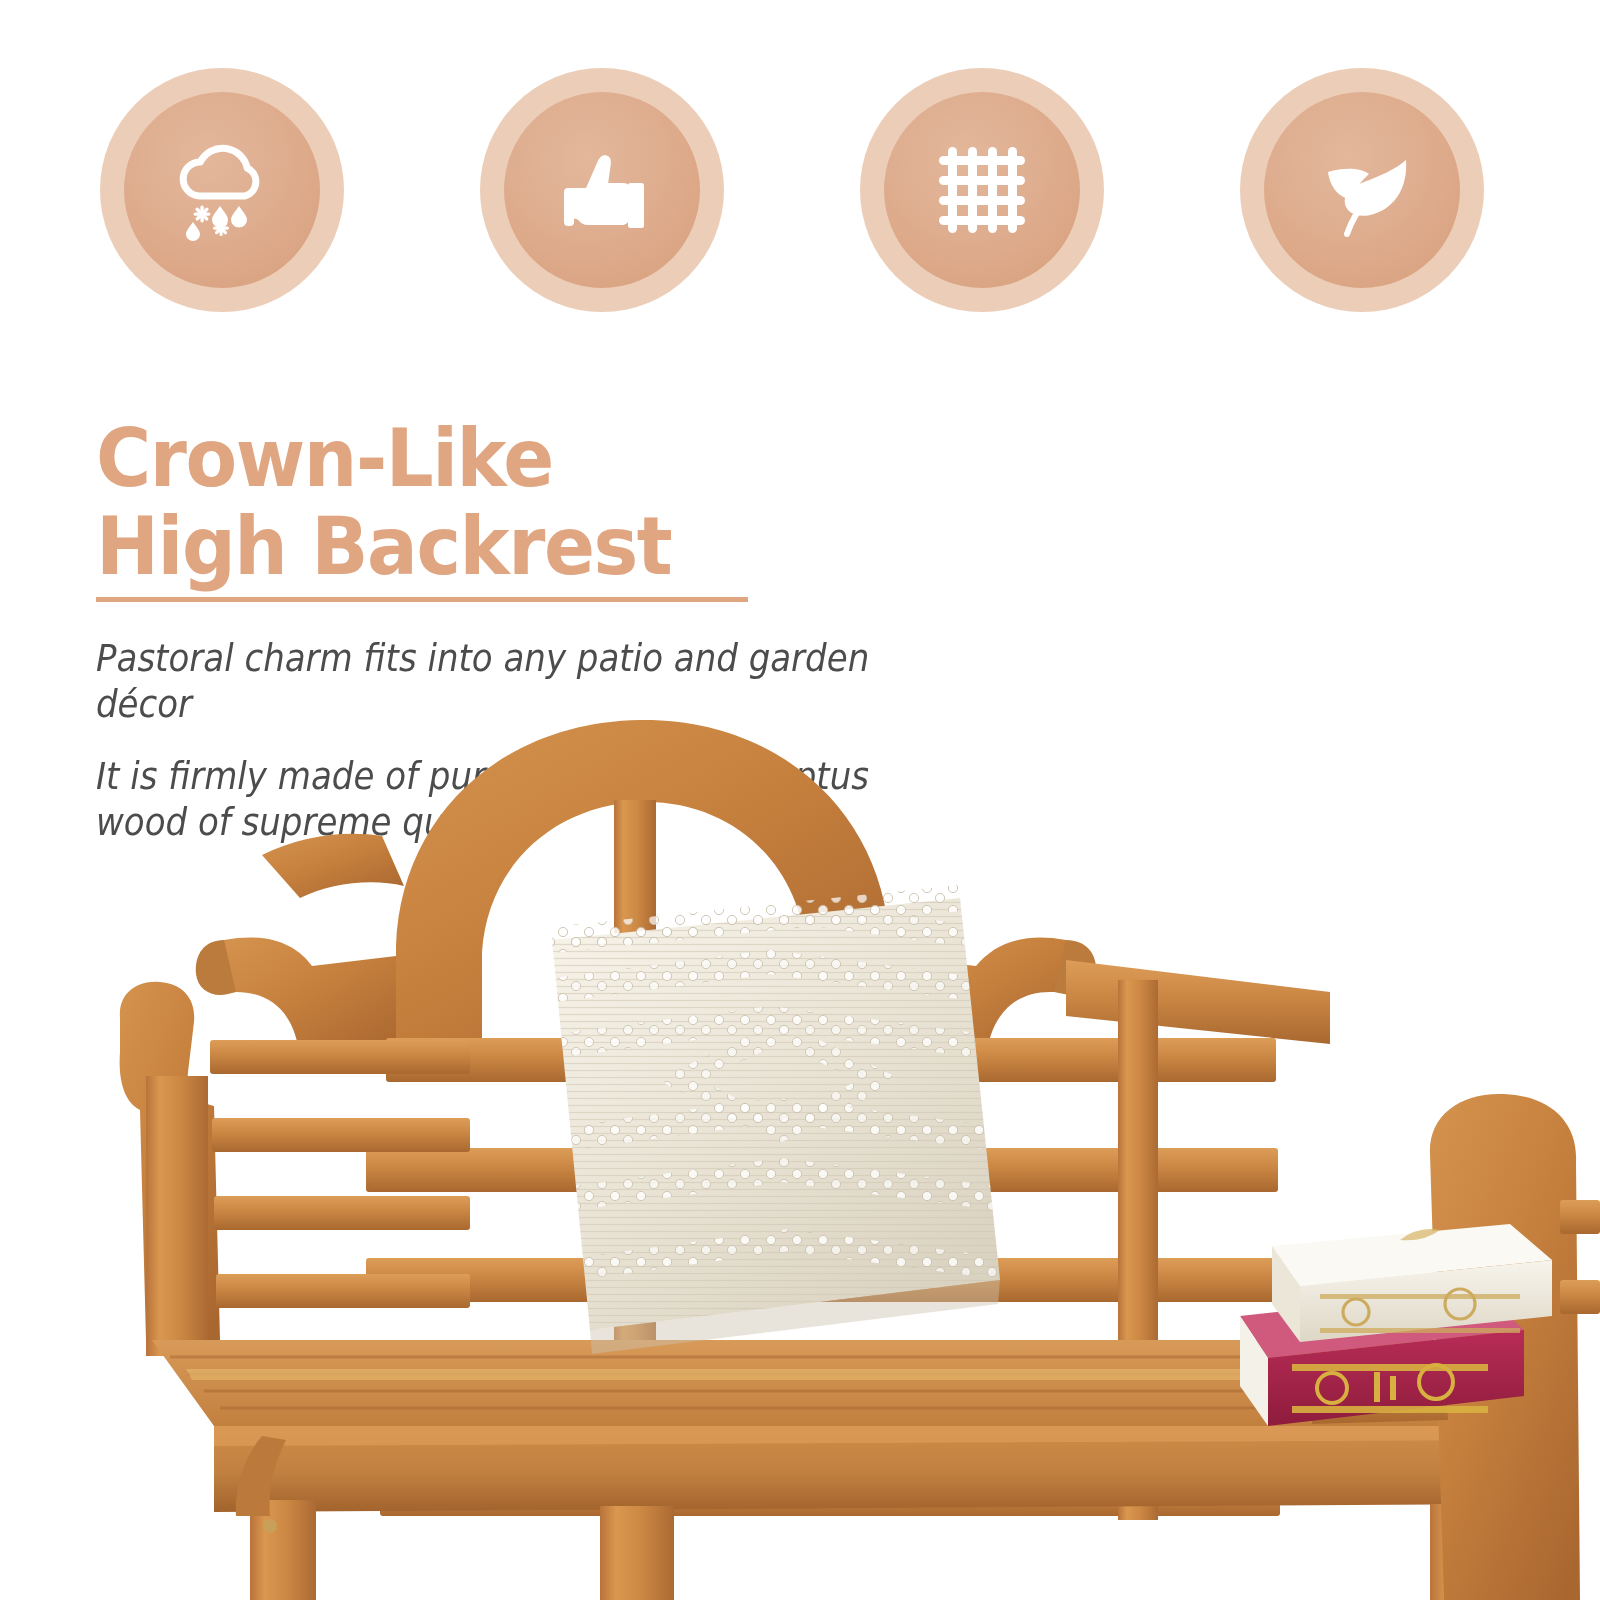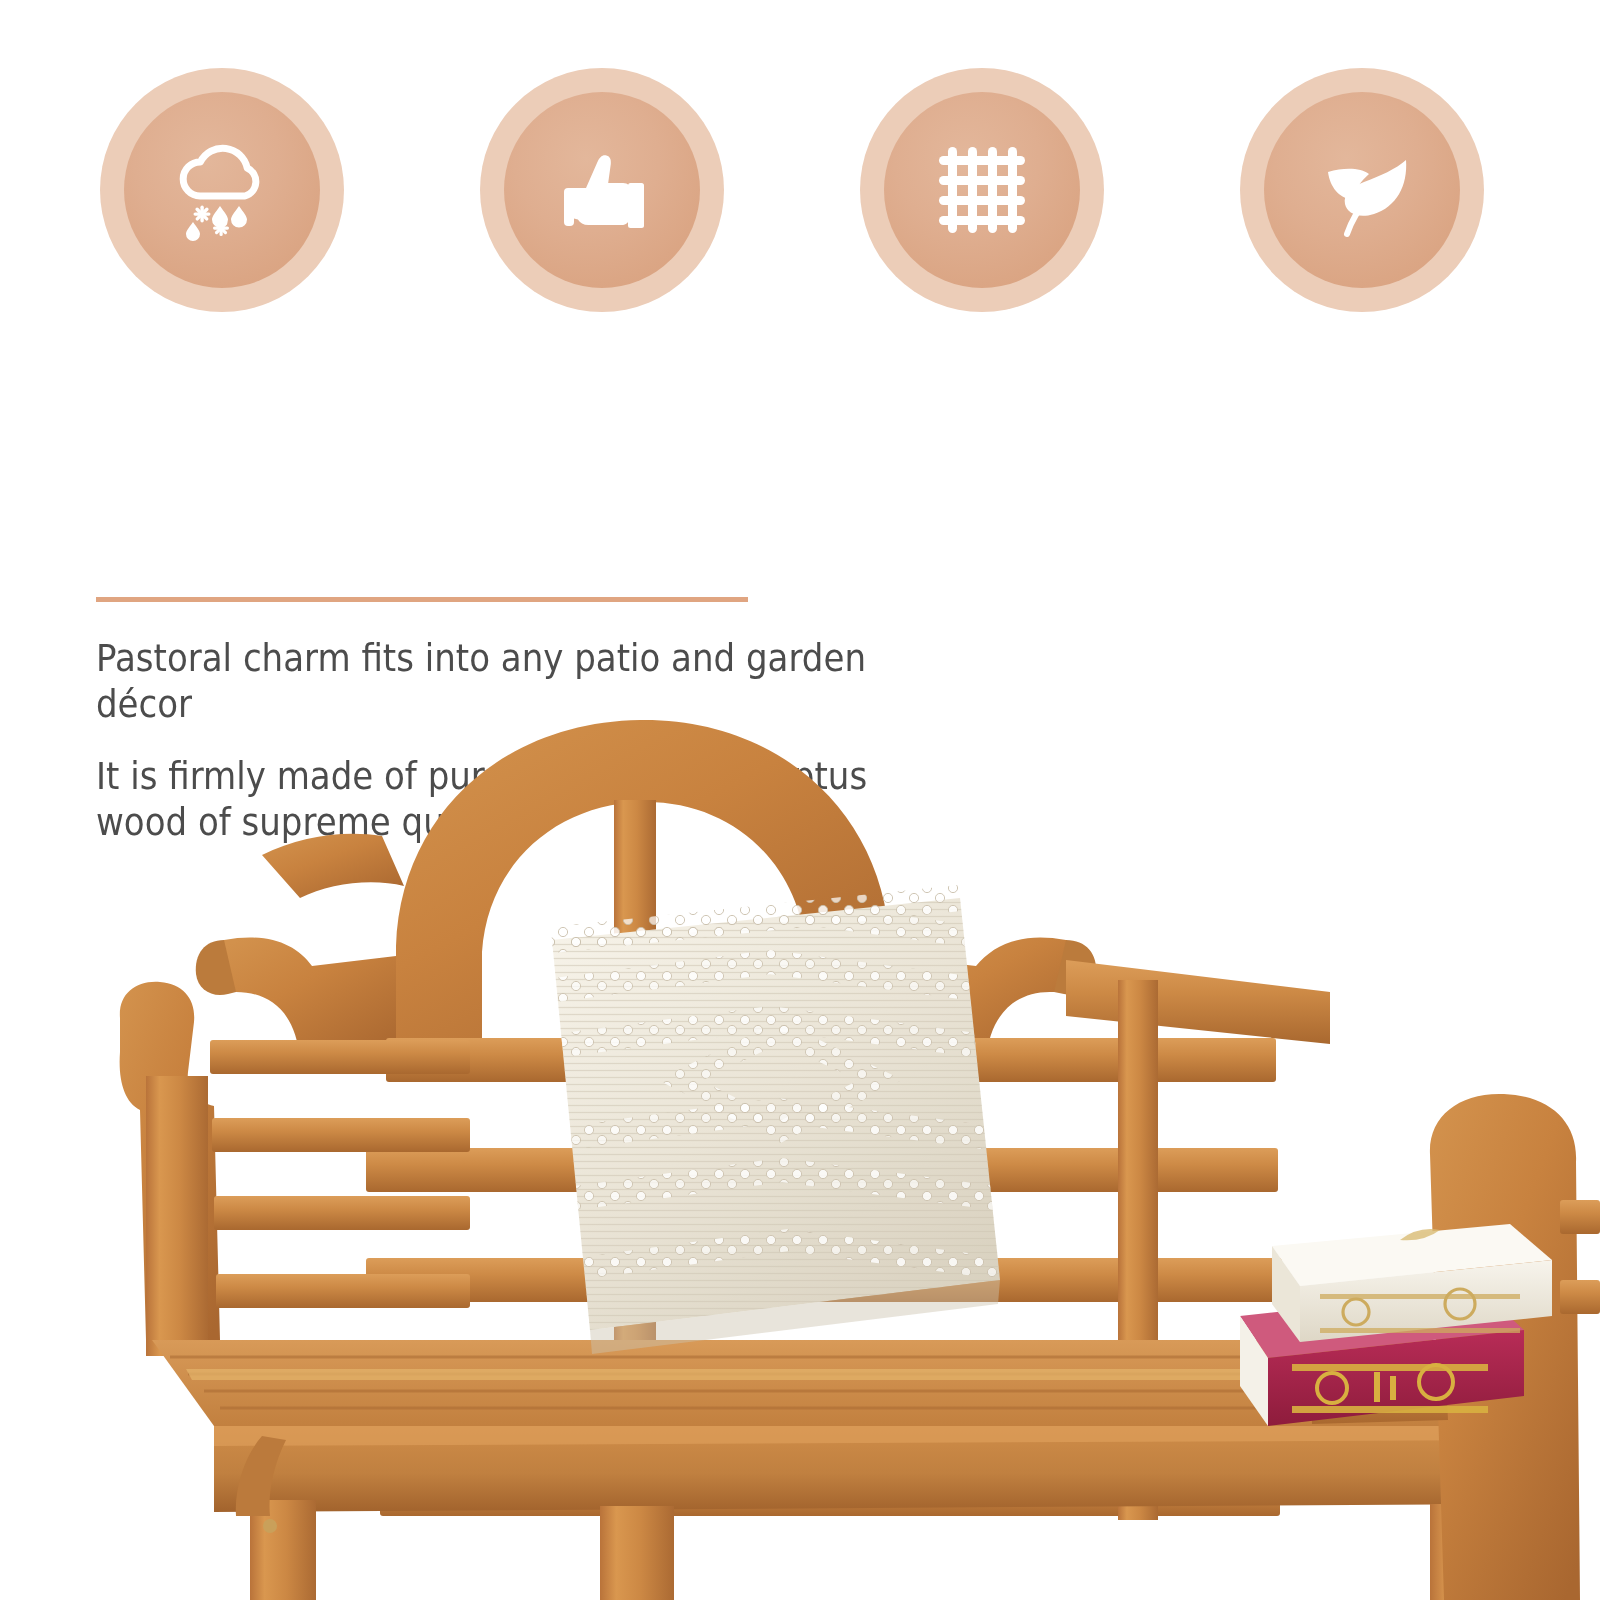--- a/index.html
+++ b/index.html
@@ -80,20 +80,21 @@
     height: 5px;
     background: #e0a581;
   }
 
   
   #body-copy {
     position: absolute;
     left: 96px;
     top: 636px;
     width: 800px;
+    font-style: italic;
   }
   .body-para {
     font-family: "DejaVu Sans", sans-serif;
     font-size: 37px;
     line-height: 46px;
     color: #4c4c4c;
     margin: 0 0 26px 0;
     transform: scaleX(0.92);
     transform-origin: left top;
     width: 108%;
@@ -175,20 +176,24 @@
         <svg class="glyph" viewBox="0 0 120 120">
           <path d="M104 30 c2 26 -10 47 -32 54 c-16 5 -27 -1 -29 -10 c-2 -10 6 -17 19 -22 c16 -6 32 -13 42 -22 z" fill="#ffffff"></path>
           <path d="M26 42 c17 -5 33 -4 41 2 c-8 7 -14 16 -18 25 c-12 -1 -21 -12 -23 -27 z" fill="#ffffff"></path>
           <path d="M97 47 c-26 12 -43 31 -52 57" fill="none" stroke="#ffffff" stroke-width="6" stroke-linecap="round"></path>
           <path d="M38 52 c6 2 11 6 14 11" fill="none" stroke="#ffffff" stroke-width="5" stroke-linecap="round"></path>
         </svg>
       </div>
     </div>
   </div>
 
+  <div id="headline">
+    <div class="headline-line">Crown-Like</div>
+    <div class="headline-line">High Backrest</div>
+  </div>
   <div id="headline-rule"></div>
 
   <div id="body-copy">
     <p class="body-para">Pastoral charm fits into any patio and garden décor</p>
     <p class="body-para">It is firmly made of pure and solid Eucalyptus wood of supreme quality</p>
   </div>
 
   <div id="product-photo">
     <svg viewBox="0 0 1600 960">
       <defs>

